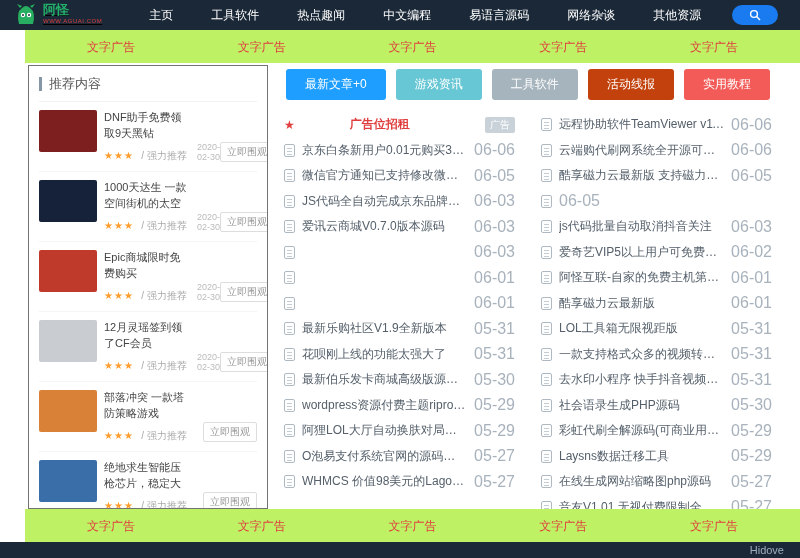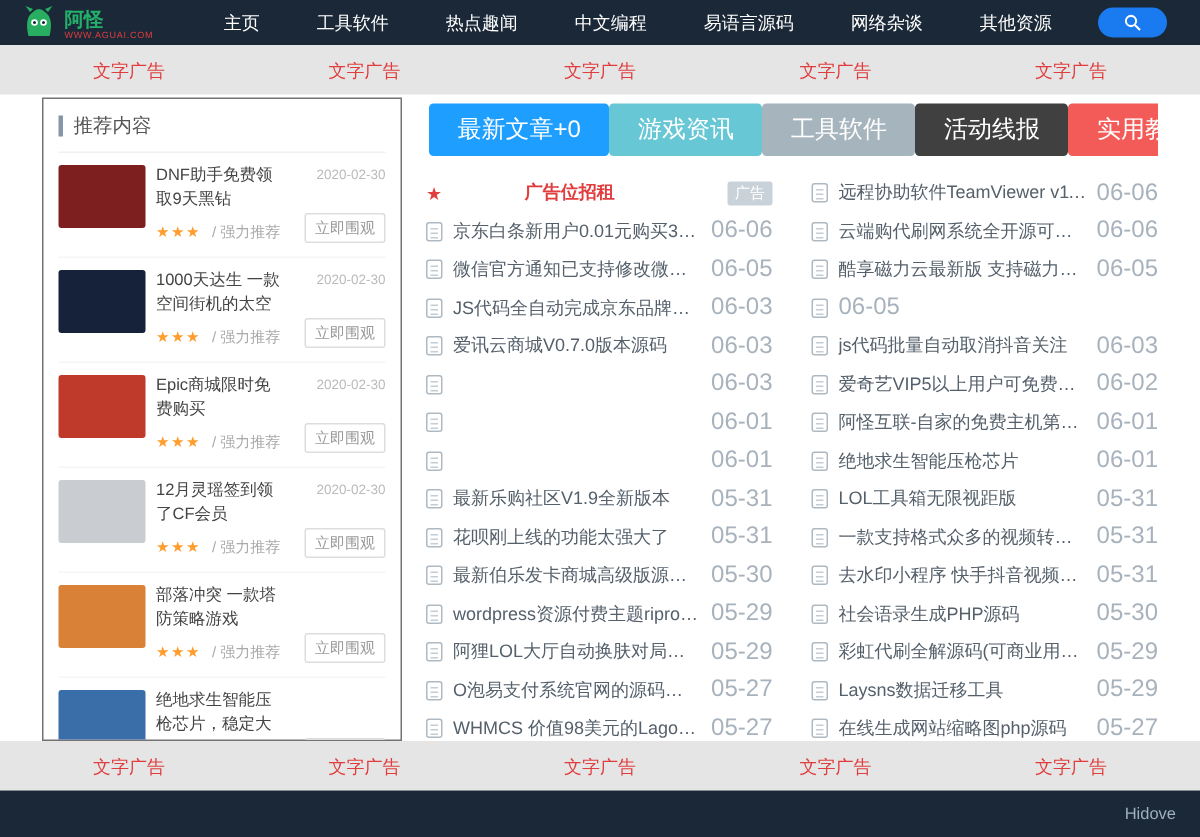--- a/index.html
+++ b/index.html
@@ -2,67 +2,67 @@
 <html><head>
 <meta charset="utf-8">
 <style>
   * { margin:0; padding:0; box-sizing:border-box; }
   html,body { width:800px; height:558px; overflow:hidden; }
   body { font-family:"Liberation Sans", sans-serif; background:#fff; }
   .page { width:800px; height:558px; display:flex; flex-direction:column; overflow:hidden; background:#fff; }
 
   
   .navbar { height:30px; background:#1b2837; display:flex; align-items:center; padding:0 10px; flex:none; }
-  .logo { display:flex; align-items:flex-end; gap:5px; margin-left:4px; }
+  .logo { display:flex; align-items:flex-start; gap:5px; margin-left:4px;text-decoration:underline; }
   .logo-text { display:flex; flex-direction:column; line-height:1; }
   .logo-title { color:#23b06a; font-size:13px; font-weight:bold; }
   .logo-sub { color:#e03e3e; font-size:6px; letter-spacing:.5px; margin-top:2px; }
   .nav-links { display:flex; margin-left:28px; }
   .nav-link { color:#fff; font-size:12px; text-decoration:none; margin:0 19px; white-space:nowrap; }
   .search-btn { margin-left:auto; margin-right:12px; width:46px; height:20px; border:none; border-radius:11px; background:#1a7bf0; display:flex; align-items:center; justify-content:center; cursor:pointer; }
 
   
-  .ad-row { display:flex; justify-content:space-between; padding:9px 62px 7px; background:#e5e5e5; flex:none; }
+  .ad-row { display:flex; justify-content:space-between; padding:9px 62px 7px; background:#bef264; flex:none;margin-left:25px; }
   .text-ad { color:#e03e3e; font-size:12px; text-decoration:none; }
 
   
   .main { flex:1; display:flex; gap:16px; padding:2px 28px 0; overflow:hidden; }
 
   
   .sidebar { width:240px; flex:none; border:1px solid #737373; padding:9px 10px 0; overflow:hidden; }
   .sidebar-header { display:flex; align-items:center; gap:7px; font-size:13px; color:#555; padding-bottom:8px; border-bottom:1px solid #f2f2f2; }
   .sidebar-bar { width:3px; height:14px; background:#8696a7; display:inline-block; }
   .rec-item { display:flex; gap:7px; padding:8px 0; border-bottom:1px solid #f5f5f5; cursor:pointer; }
   .thumb { width:58px; height:42px; border-radius:2px; flex:none; background:#ccc; }
   .rec-mid { flex:1; min-width:0; display:flex; flex-direction:column; justify-content:space-between; }
   .rec-title { font-size:11px; color:#444; line-height:1.45; max-height:32px; overflow:hidden; }
   .rec-meta { margin-top:3px; white-space:nowrap; }
   .stars { color:#ff9d2e; font-size:10px; letter-spacing:1px; }
   .rec-note { color:#aaa; font-size:10px; margin-left:3px; }
-  .rec-right { width:60px; flex:none; display:flex; flex-direction:column; align-items:flex-end; justify-content:space-between; padding:1px 0; }
+  .rec-right { width:60px; flex:none; display:flex; flex-direction:row; align-items:flex-end; justify-content:space-between; padding:1px 0; }
   .rec-date { font-size:9px; color:#bbb; min-height:10px; }
   .rec-btn { font-size:10px; color:#999; border:1px solid #ddd; padding:2px 6px; border-radius:2px; white-space:nowrap; cursor:pointer; background:#fff; }
 
   
   .content { flex:1; min-width:0; display:flex; flex-direction:column; overflow:hidden; }
   .tabs { display:flex; justify-content:space-between; padding:4px 2px 12px; }
-  .tab-btn { color:#fff; font-size:16px; border:none; border-radius:3px; padding:7px 19px; cursor:pointer; white-space:nowrap; }
+  .tab-btn { color:#fff; font-size:12px; border:none; border-radius:3px; padding:7px 19px; cursor:pointer; white-space:nowrap; }
   .lists { display:flex; gap:26px; flex:1; overflow:hidden; }
   .col { flex:1; min-width:0; }
   .row { display:flex; align-items:center; gap:7px; height:25.5px; font-size:12px; cursor:pointer; }
   .doc { width:11px; height:13px; border:1px solid #aeb9c2; border-radius:2px; position:relative; flex:none; }
   .doc::before { content:""; position:absolute; left:2px; right:2px; top:3px; height:1px; background:#c5cdd4; box-shadow:0 3px 0 #c5cdd4, 0 6px 0 #c5cdd4; }
   .row-title { flex:1; min-width:0; color:#55606b; white-space:nowrap; overflow:hidden; text-overflow:ellipsis; }
   .row-date { flex:none; color:#a8b2bc; font-size:16px; }
   .ad-slot .ad-star { color:#e03e3e; font-size:12px; flex:none; }
   .ad-slot .ad-label { flex:1; color:#e03e3e; font-weight:bold;margin-left:48px; }
   .ad-slot .ad-badge { flex:none; background:#c9d2d9; color:#fff; font-size:10px; padding:1px 5px; border-radius:2px; }
 
   
-  .footer { height:31px; background:#1b2837; display:flex; align-items:center; justify-content:flex-end; padding:0 16px; flex:none; }
+  .footer { height:16px; background:#1b2837; display:flex; align-items:center; justify-content:flex-end; padding:0 16px; flex:none; }
   .footer-credit { color:#9fb0bd; font-size:11px; }
 </style>
 </head>
 <body>
 
 <div class="page">
 
   <header class="navbar">
     <div class="logo">
       <svg width="24" height="24" viewBox="0 0 24 24">
@@ -219,21 +219,21 @@
 
     <section class="content">
       <div class="tabs">
 
           <button class="tab-btn" style="background: rgb(30, 159, 255);">最新文章+0</button>
 
           <button class="tab-btn" style="background: rgb(103, 199, 212);">游戏资讯</button>
 
           <button class="tab-btn" style="background: rgb(166, 180, 189);">工具软件</button>
 
-          <button class="tab-btn" style="background: #404040;">活动线报</button>
+          <button class="tab-btn" style="background: #c2410c;">活动线报</button>
 
           <button class="tab-btn" style="background: rgb(242, 91, 87);">实用教程</button>
         </div>
       <div class="lists">
         <div class="col">
           <div class="row ad-slot">
             <span class="ad-star">★</span>
             <span class="ad-label">广告位招租</span>
             <span class="ad-badge">广告</span>
           </div>
@@ -363,21 +363,21 @@
               </div>
 
               <div class="row">
                 <span class="doc"></span>
                 <span class="row-title">阿怪互联-自家的免费主机第一批正式开通</span>
                 <span class="row-date">06-01</span>
               </div>
 
               <div class="row">
                 <span class="doc"></span>
-                <span class="row-title">绝地求生智能压枪芯片</span>
+                <span class="row-title">酷享磁力云最新版</span>
                 <span class="row-date">06-01</span>
               </div>
 
               <div class="row">
                 <span class="doc"></span>
                 <span class="row-title">LOL工具箱无限视距版</span>
                 <span class="row-date">05-31</span>
               </div>
 
               <div class="row">

